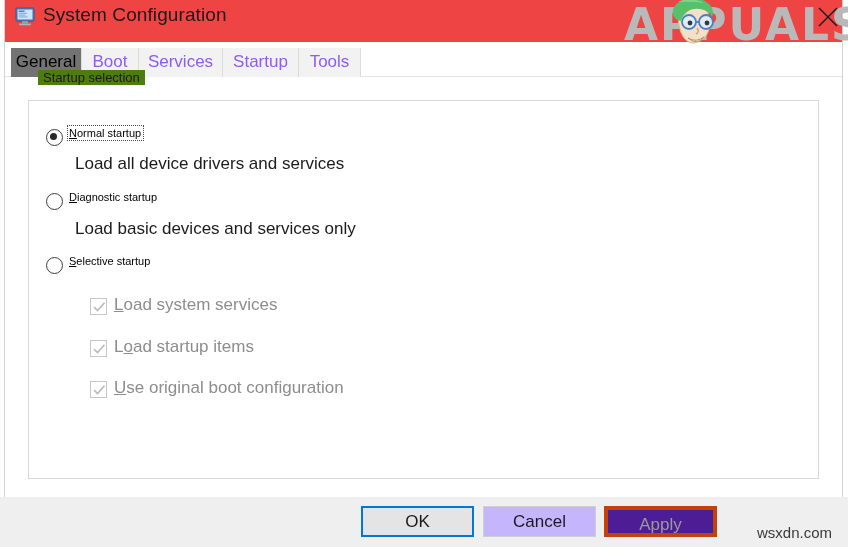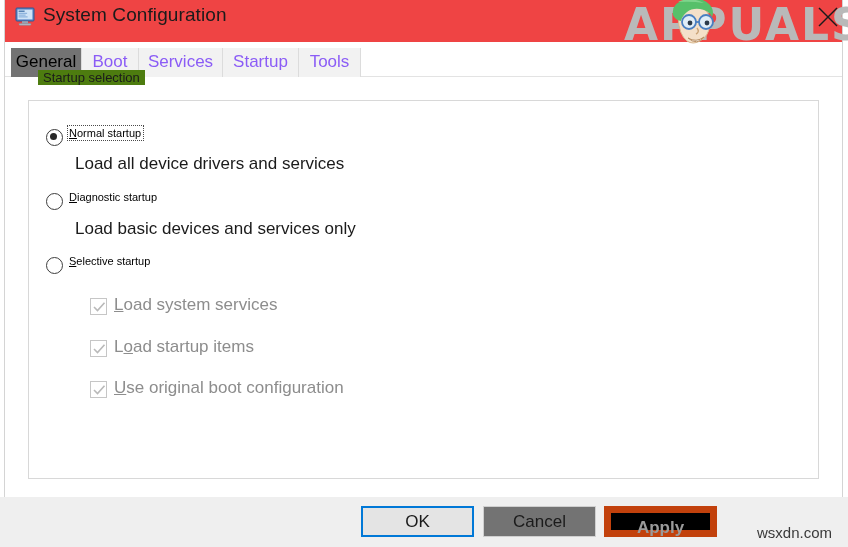--- a/index.html
+++ b/index.html
@@ -212,39 +212,38 @@
     position: absolute;
     left: 0; top: 497px;
     width: 848px; height: 50px;
     background: #efefef;
   }
   .dlg-button {
     position: absolute;
     top: 9px;
     height: 31px;
     box-sizing: border-box;
-    background: #737373;
+    background: #c4b5fd;
     border: 1px solid #cfcfcf;
     font-size: 17px;
     color: #1b1b1b;
     line-height: 29px;
     text-align: center;
     cursor: default;
     white-space: nowrap;
   }
   .dlg-button.default {
     border: 2px solid #0078d7;
     background: #e4e4e4;
     line-height: 27px;
   }
   .dlg-button.disabled {
-    background: #000000;
-    border: 7px solid #c2410c;
+    background: #4c1d95;
+    border: 4px solid #c2410c;
     color: #9a9a9a;
-    font-weight: bold;
   }
   #wsxdn-watermark {
     position: absolute;
     left: 757px; top: 524px;
     font-size: 15px;
     color: #3a3a3a;
     font-family: Liberation Sans, sans-serif;
     white-space: nowrap;
     pointer-events: none;
   }

